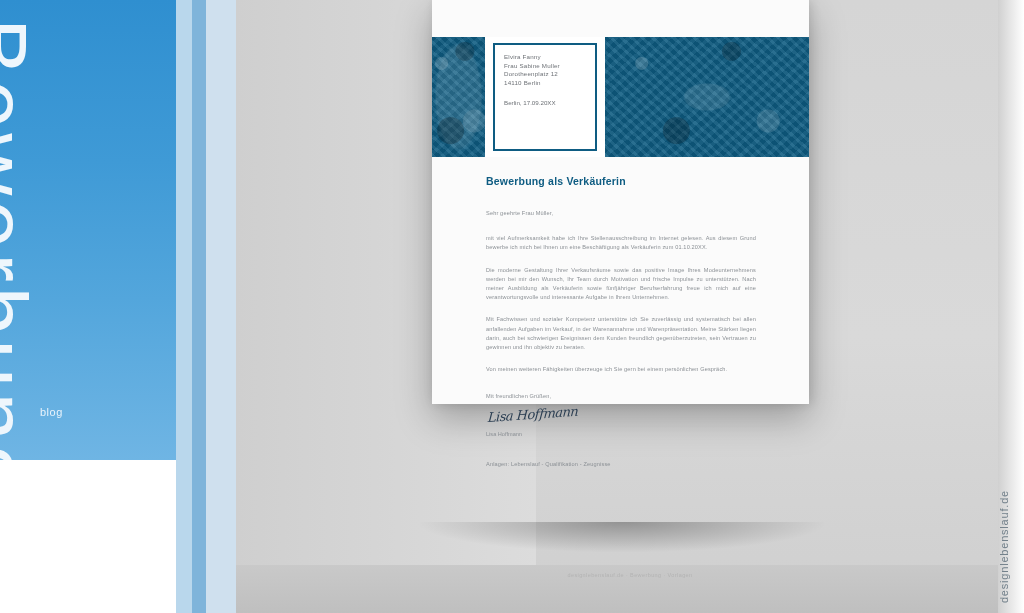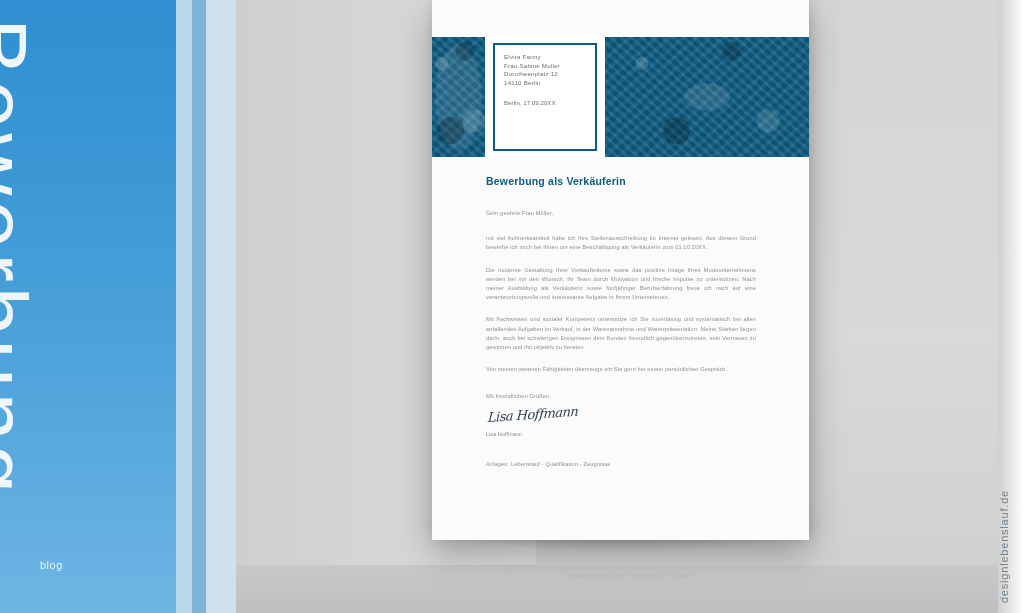--- a/index.html
+++ b/index.html
@@ -17,21 +17,21 @@
     overflow: hidden;
     background: #ffffff;
   }
 
   
   .left-banner {
     position: absolute;
     left: 0;
     top: 0;
     width: 176px;
-    height: 613px;
+    height: 460px;
     background: linear-gradient(180deg, #2f8fd0 0%, #3f9ad6 35%, #53a6dc 65%, #6fb5e4 100%);
     overflow: hidden;
   }
   .banner-title {
     position: absolute;
     left: 40px;
     top: 18px;
     width: 560px;
     transform: rotate(90deg);
     transform-origin: left top;
@@ -92,21 +92,21 @@
     height: 613px;
     background: linear-gradient(90deg, #d0d0d0 0%, #ffffff 100%);
   }
 
   
   .sheet {
     position: absolute;
     left: 432px;
     top: 0;
     width: 377px;
-    height: 540px;
+    height: 404px;
     background: #fbfbfb;
     box-shadow: 0 14px 34px rgba(0,0,0,0.28), 2px 0 10px rgba(0,0,0,0.12);
   }
   .sheet-shadow {
     position: absolute;
     left: 420px;
     top: 522px;
     width: 404px;
     height: 30px;
     background: radial-gradient(ellipse at 50% 0%, rgba(0,0,0,0.30) 0%, rgba(0,0,0,0.0) 72%);

